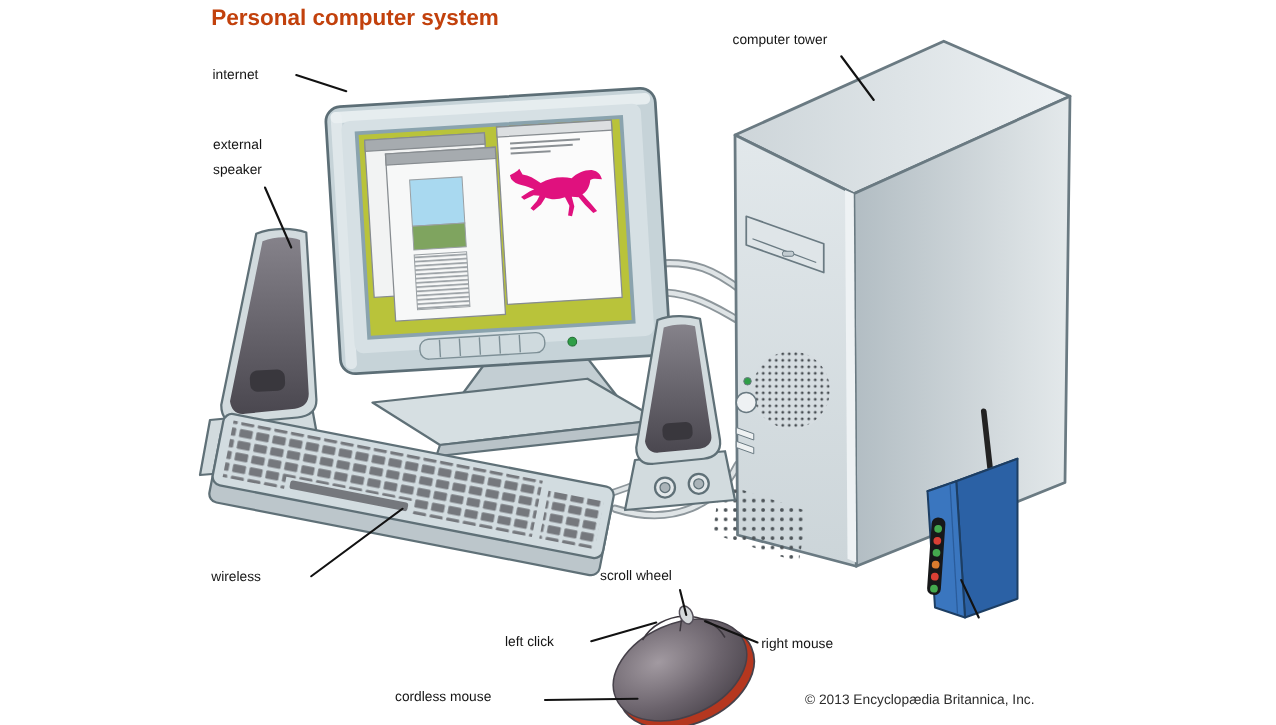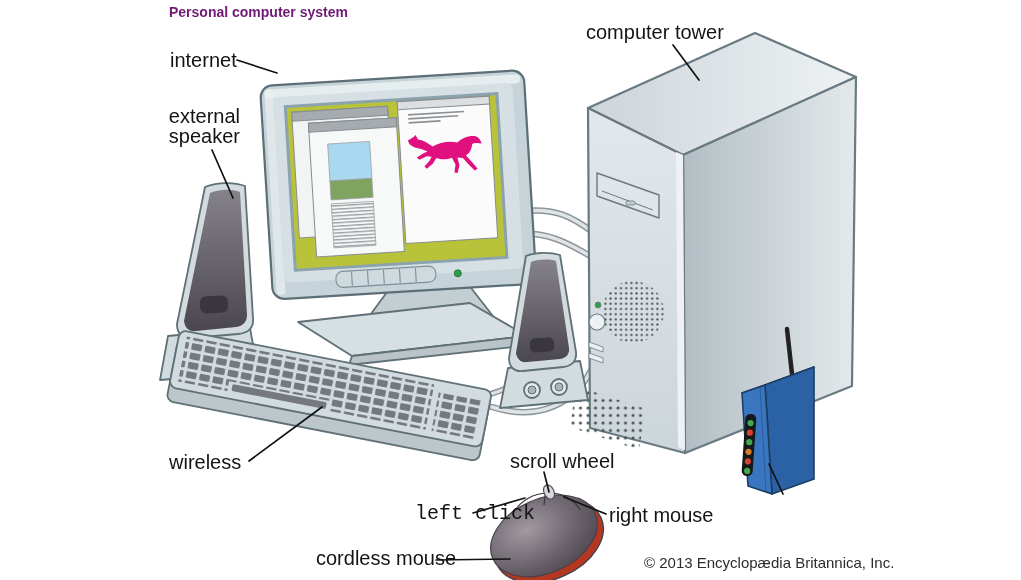--- a/index.html
+++ b/index.html
@@ -2,29 +2,29 @@
 <html><head>
 <meta charset="utf-8">
 <style>
   html,body{margin:0;padding:0;background:#fff;}
   .canvas{
     position:relative;width:1021px;height:580px;background:#ffffff;overflow:hidden;
     font-family:"Liberation Sans",sans-serif;
   }
   .art{position:absolute;left:0;top:0;}
   .label{
-    position:absolute;font-size:20px;color:#141414;line-height:20px;
+    position:absolute;font-size:11px;color:#141414;line-height:20px;
     white-space:pre-line;
   }
-  .label.center{text-align:right;}
+  .label.center{text-align:center;}
   .fig-title{
-    position:absolute;left:169px;top:4px;font-size:14px;font-weight:bold;color:#701a75;
+    position:absolute;left:169px;top:4px;font-size:18px;font-weight:bold;color:#c2410c;
   }
   .copyright{
-    position:absolute;left:644px;top:554px;font-size:15px;color:#2d2d2d;
+    position:absolute;left:644px;top:554px;font-size:11px;color:#2d2d2d;
   }
 </style>
 </head>
 <body>
 
 <div class="canvas">
 
   <svg class="art" width="1021" height="580" viewBox="0 0 1021 580">
     <defs>
       <linearGradient id="towerSide" x1="0" y1="0" x2="1" y2="0">
@@ -225,23 +225,23 @@
 
   <div class="label" style="left:170px;top:50px;">internet</div>
 
   <div class="label center" style="left:140px;top:106px;width:100px;">external
 speaker</div>
 
   <div class="label" style="left:586px;top:22px;">computer tower</div>
 
   <div class="label" style="left:169px;top:452px;">wireless</div>
 
-  <div class="label" style="left:510px;top:451px;">scroll wheel</div>
-
-  <div class="label" style="left:415px;top:504px;font-family:Liberation Mono, monospace;">left click</div>
+  <div class="label" style="left:480px;top:451px;">scroll wheel</div>
+
+  <div class="label" style="left:404px;top:504px;">left click</div>
 
   <div class="label" style="left:609px;top:505px;">right mouse</div>
 
   <div class="label" style="left:300px;top:548px;margin-left:16px;">cordless mouse</div>
 
 
   <div class="copyright">© 2013 Encyclopædia Britannica, Inc.</div>
 </div>
 
 </body></html>

